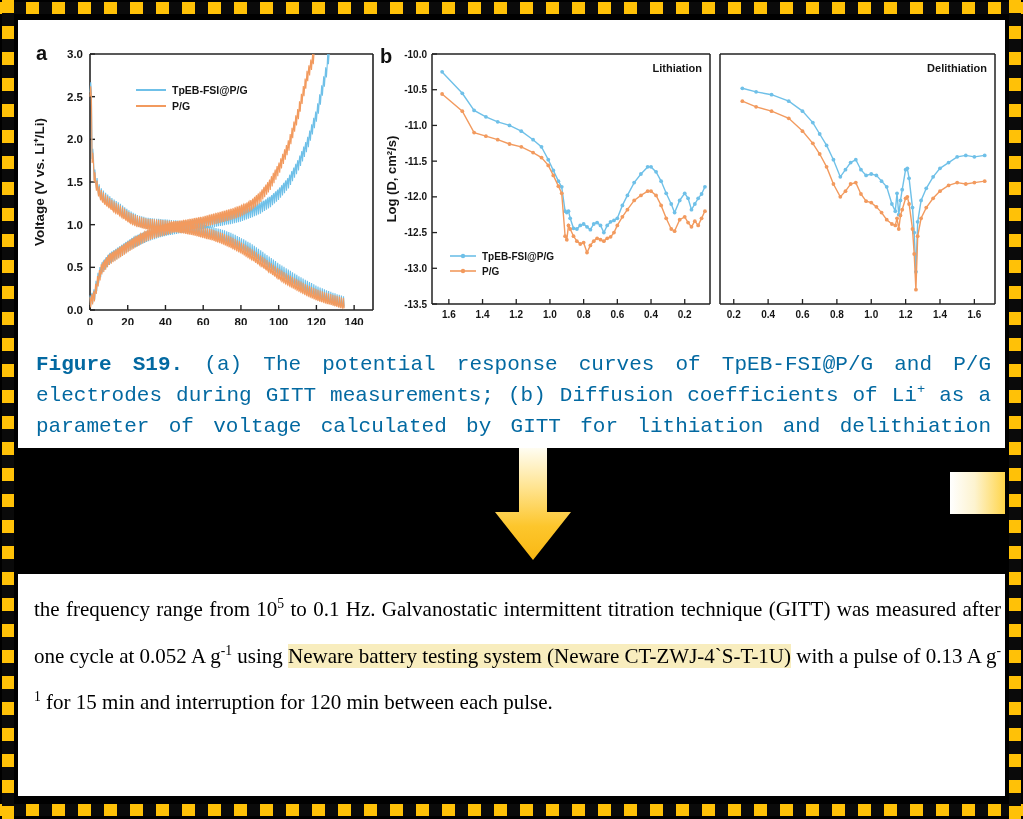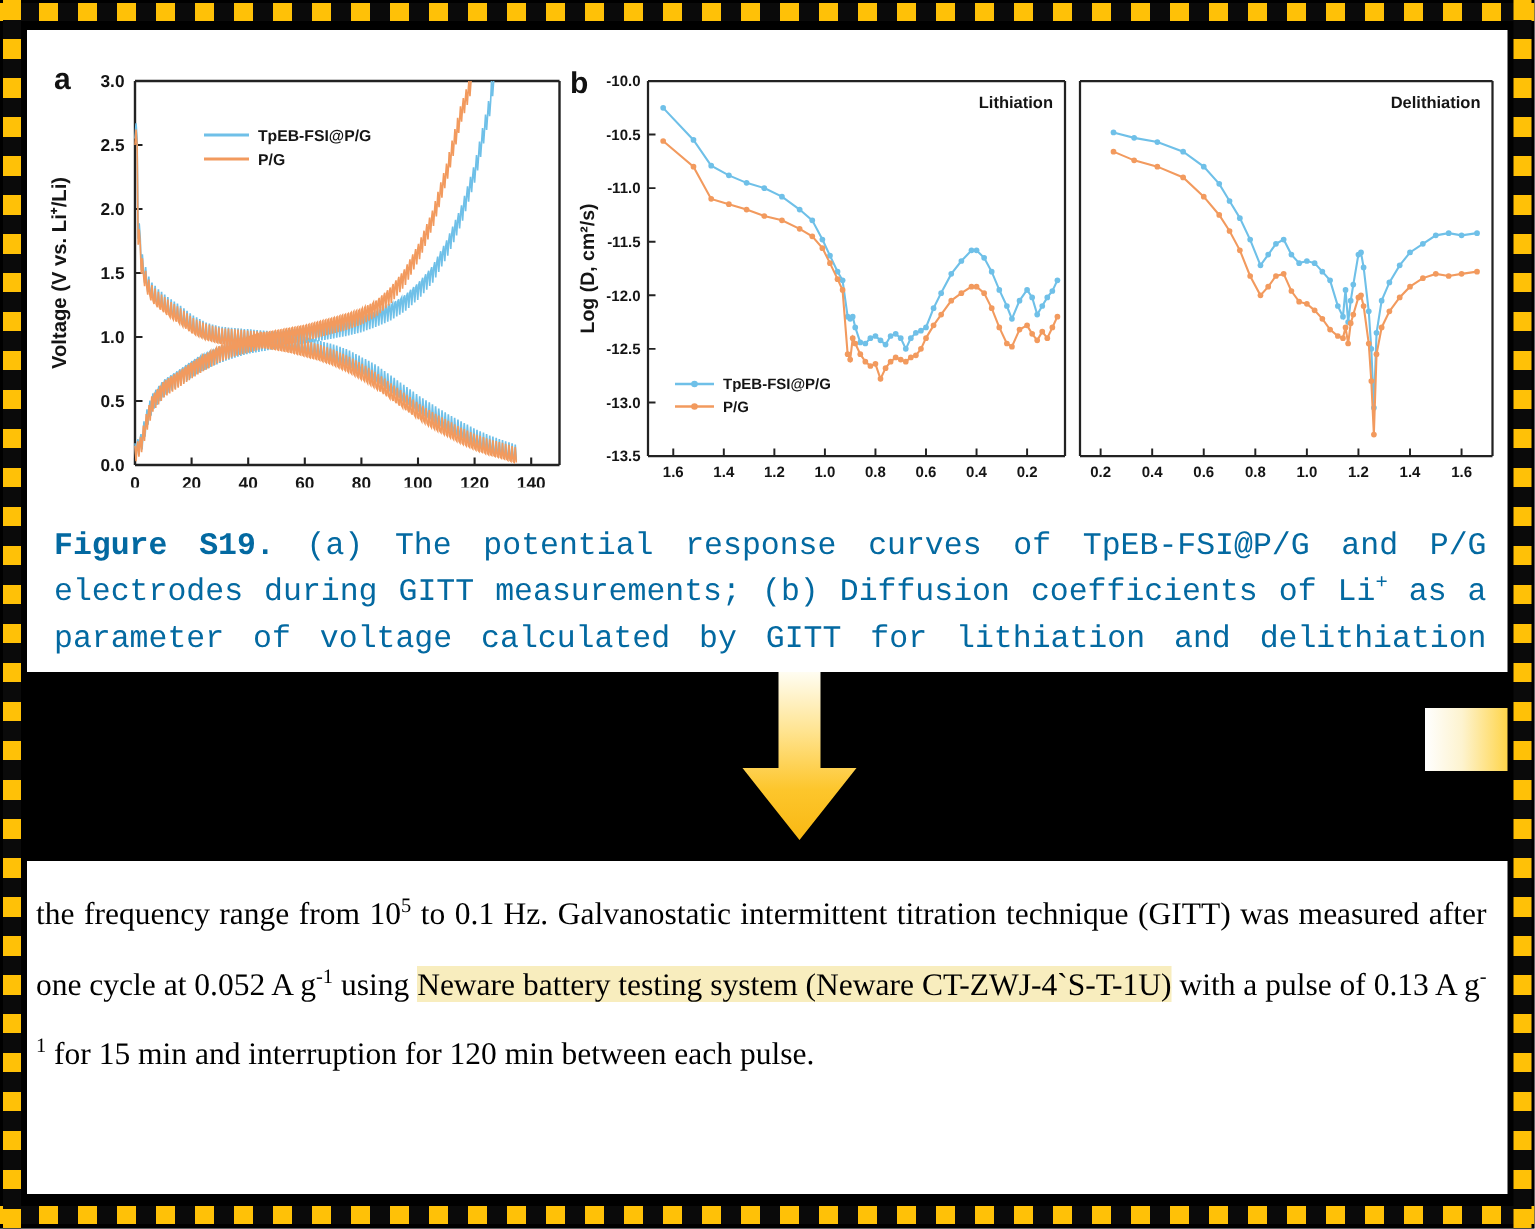--- a/index.html
+++ b/index.html
@@ -51,21 +51,21 @@
   
   #band{position:absolute;left:18px;top:448px;width:987px;height:126px;background:#000;}
   #arrow-wrap{position:absolute;left:455px;top:0px;width:120px;height:118px;}
   #gradient-box{
     position:absolute;right:0px;top:24px;width:55px;height:42px;
     background:linear-gradient(90deg,#ffffff 0%,#fdf3cf 45%,#FFD54A 100%);
   }
 
   
   #bodytext{
-    position:absolute;left:6px;top:12px;width:967px;
+    position:absolute;left:16px;top:12px;width:967px;
     font-family:"Liberation Serif",serif;font-size:21px;color:#000;
     line-height:2.22;text-align:justify;
   }
   .hl{background:#F8EDBE;}
 </style>
 </head>
 <body>
 
 <div id="frame">
 

